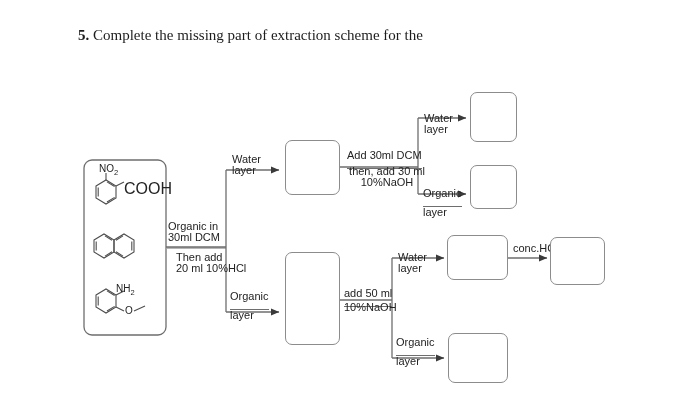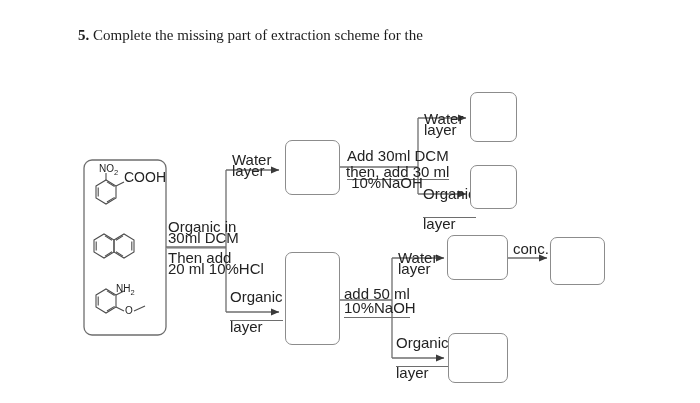--- a/index.html
+++ b/index.html
@@ -22,25 +22,25 @@
   #scheme{position:absolute;left:0;top:0;width:700px;height:403px;}
   #scheme svg{position:absolute;left:0;top:0;}
 
   
   .rbox{
     position:absolute;border:1.4px solid #8c8c8c;border-radius:7px;
     background:#ffffff;box-sizing:border-box;
   }
   
   .lbl{
-    position:absolute;font-size:15px;line-height:11.4px;
+    position:absolute;font-size:11px;line-height:11.4px;
     color:#232323;white-space:nowrap;
   }
   .lbl.c{text-align:center;}
-  .ul{border-bottom:1.2px solid #6e6e6e;padding-bottom:18px;}
+  .ul{border-bottom:1.2px solid #6e6e6e;padding-bottom:7px;}
   .blk{display:block;}
 </style>
 </head>
 <body>
 
 <div id="question">
   <span class="qnum">5.</span>
   <span>Complete the missing part of extraction scheme for the</span>
 </div>
 
@@ -109,29 +109,29 @@
 
       <line x1="116" y1="295" x2="124" y2="291"></line>
 
       <line x1="116" y1="307" x2="124" y2="311"></line>
 
       <line x1="134" y1="311" x2="145" y2="306"></line>
     </g>
   </svg>
 
   <div class="lbl" style="left:99px;top:163px;font-size:10px;">NO<sub style="font-size:7.5px;">2</sub></div>
-  <div class="lbl" style="left:124px;top:172px;font-size:14px;">COOH</div>
+  <div class="lbl" style="left:124px;top:183px;font-size:16px;">COOH</div>
   <div class="lbl" style="left:116px;top:283px;font-size:10px;">NH<sub style="font-size:7.5px;">2</sub></div>
   <div class="lbl" style="left:125px;top:305px;font-size:10px;">O</div>
 
   <div class="lbl" style="left:168px;top:221px;">
     <span class="blk">Organic in</span>
     <span class="blk">30ml DCM</span>
   </div>
-  <div class="lbl" style="left:168px;top:252px;">
+  <div class="lbl" style="left:168px;top:252px;padding-left:8px;">
     <span class="blk">Then add</span>
     <span class="blk">20 ml 10%HCl</span>
   </div>
 
   <div class="lbl" style="left:232px;top:154px;">
     <span class="blk">Water</span>
     <span class="blk">layer</span>
   </div>
   <div class="lbl" style="left:230px;top:291px;">
     <span class="blk ul">Organic</span>

